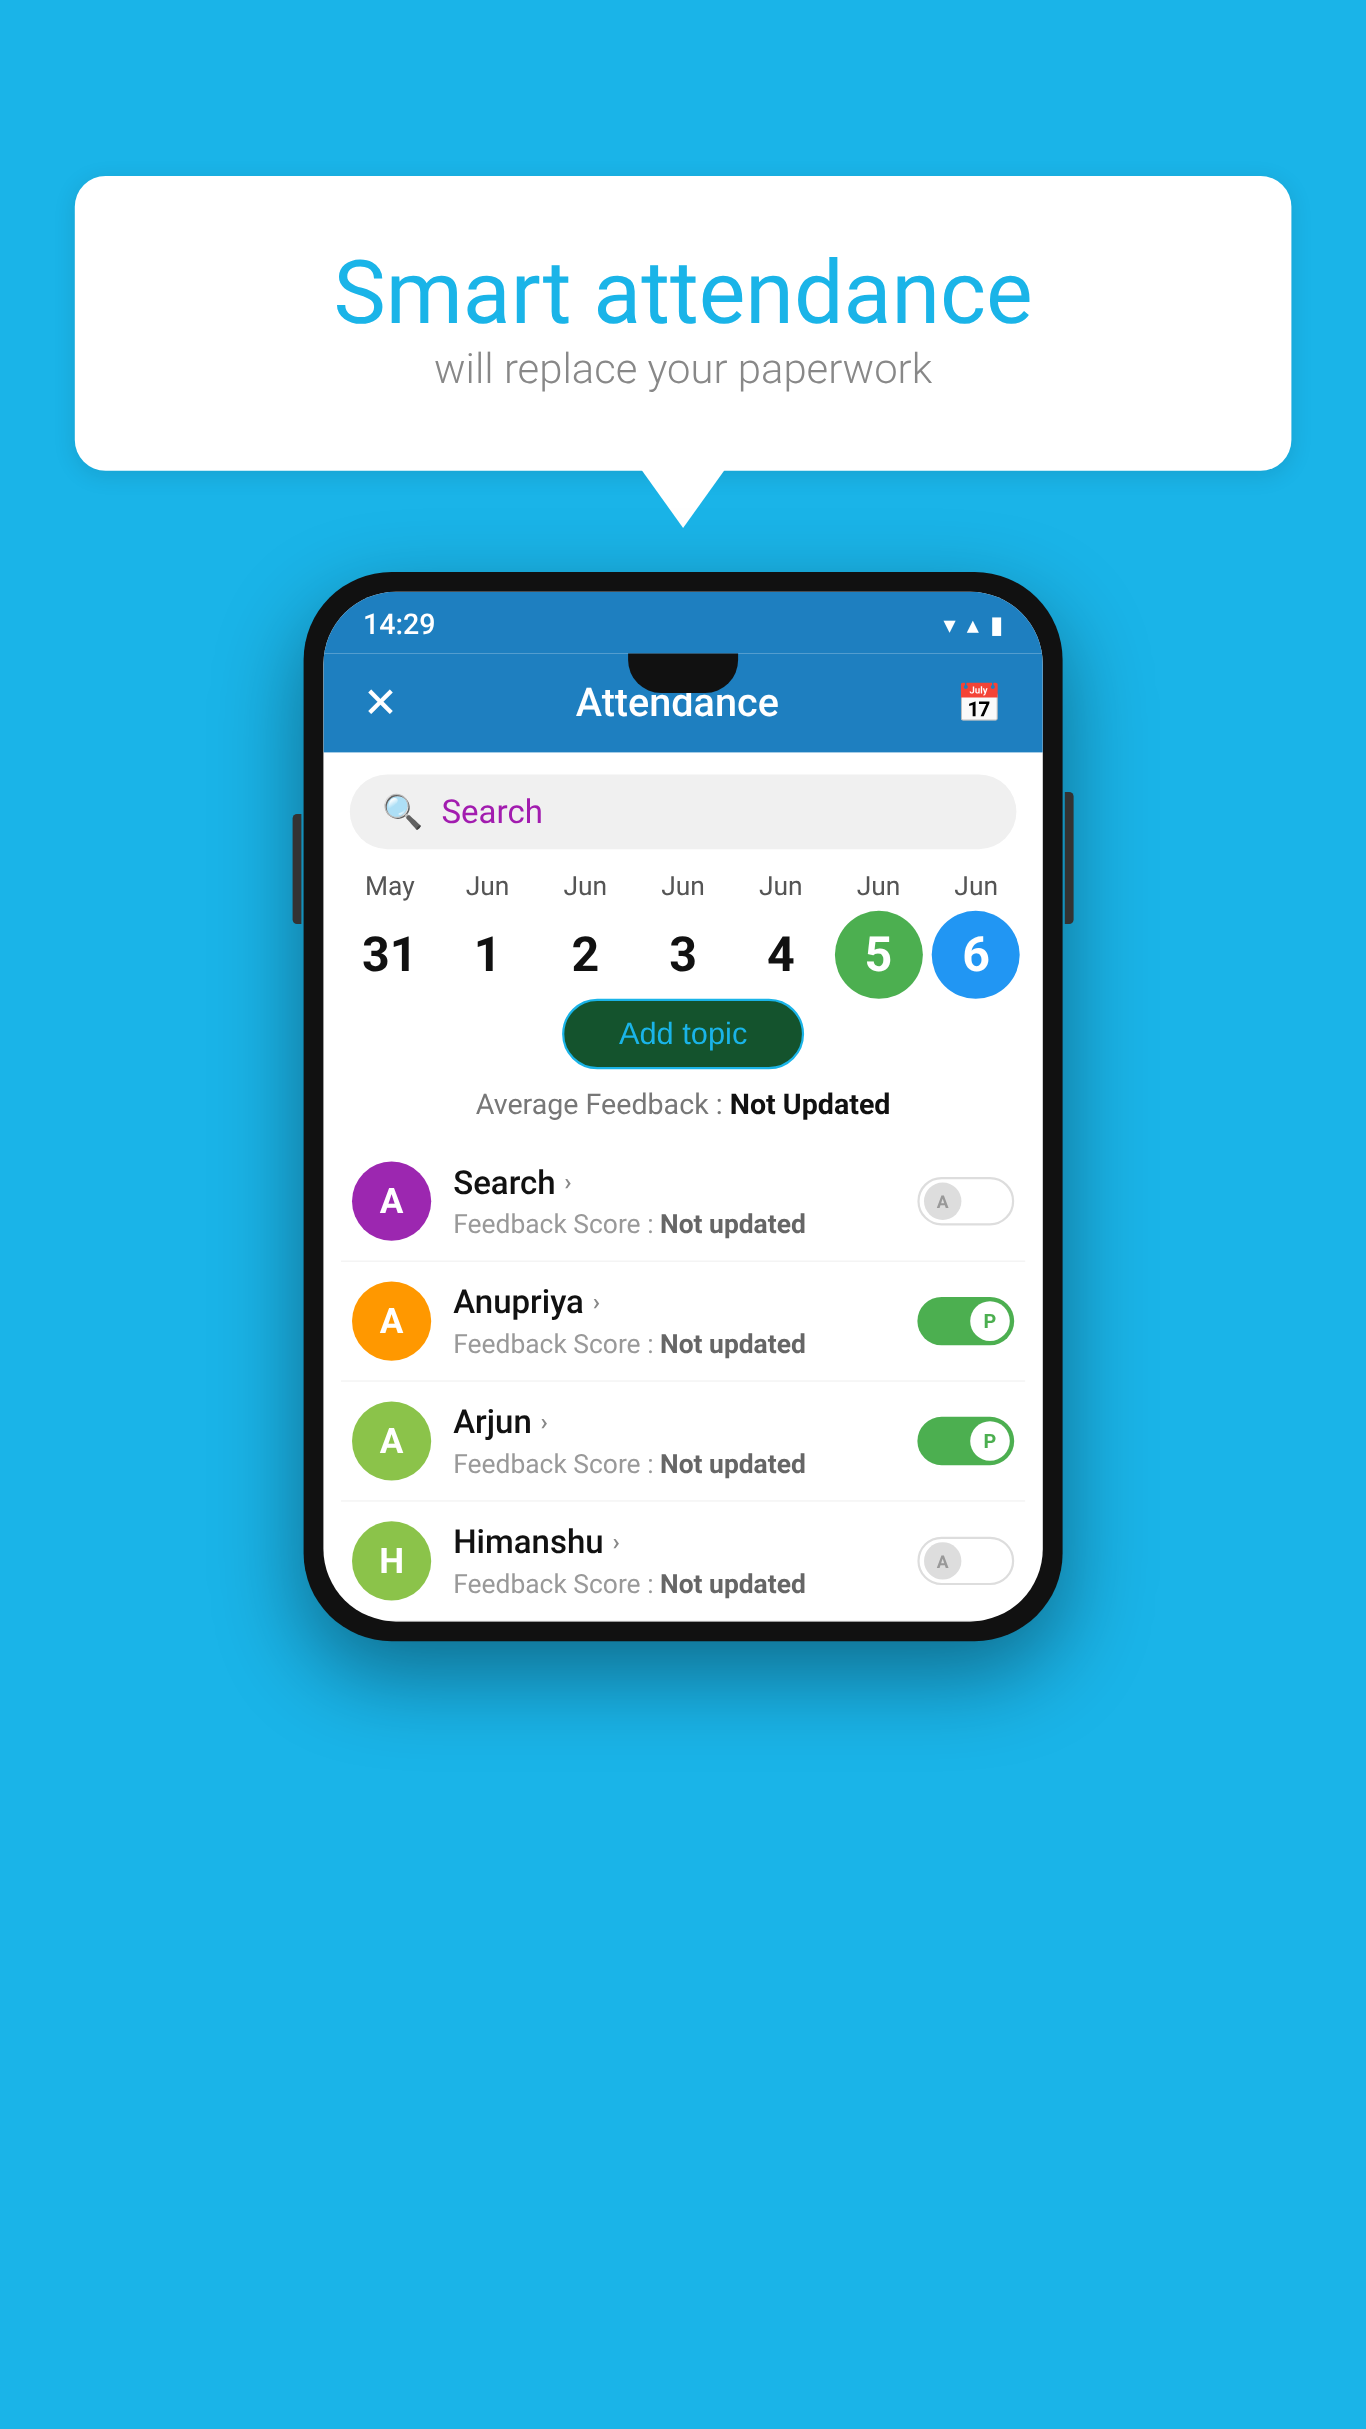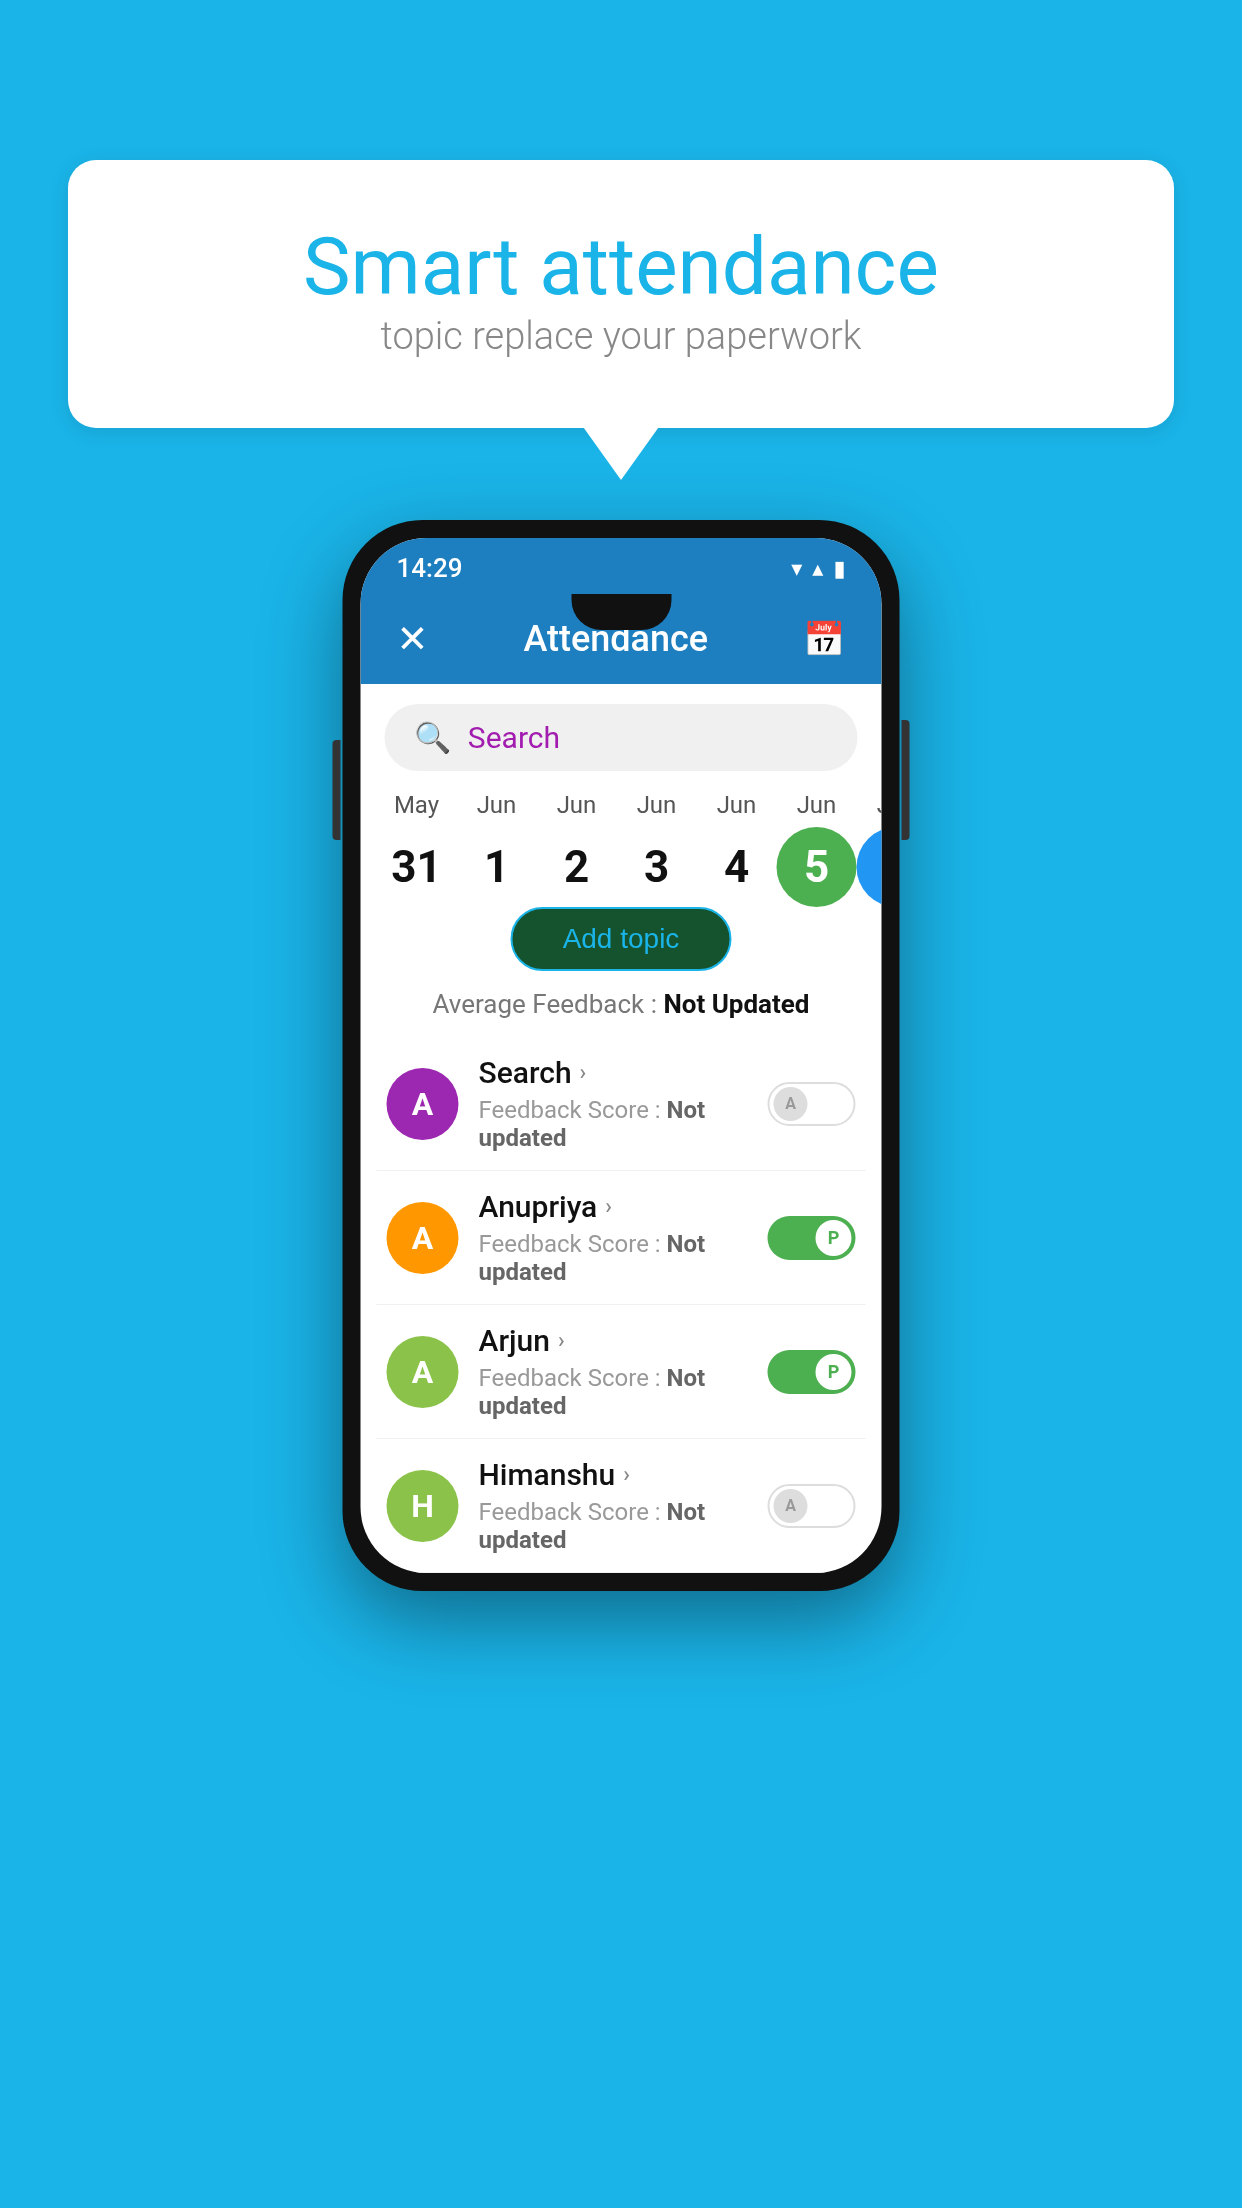--- a/index.html
+++ b/index.html
@@ -54,21 +54,21 @@
       color: #888;
       font-weight: 300;
     }
 
     
     .phone-container {
       position: absolute;
       top: 520px;
       left: 50%;
       transform: translateX(-50%);
-      width: 557px;
+      width: 690px;
     }
 
     .phone-outer {
       background: #111;
       border-radius: 80px;
       padding: 18px;
       box-shadow: 0 30px 80px rgba(0,0,0,0.4);
       position: relative;
     }
 
@@ -381,21 +381,21 @@
       background: #333;
       border-radius: 0 4px 4px 0;
     }
   </style>
 </head>
 <body>
 
 <div class="speech-bubble-container">
   <div class="speech-bubble">
     <div class="bubble-title">Smart attendance</div>
-    <div class="bubble-subtitle">topic replace your paperwork</div>
+    <div class="bubble-subtitle">will replace your paperwork</div>
   </div>
 </div>
 
 <div class="phone-container">
   <div class="phone-outer">
     <div class="phone-side-btn-left"></div>
     <div class="phone-side-btn-right"></div>
 
     <div class="phone-inner">
 

